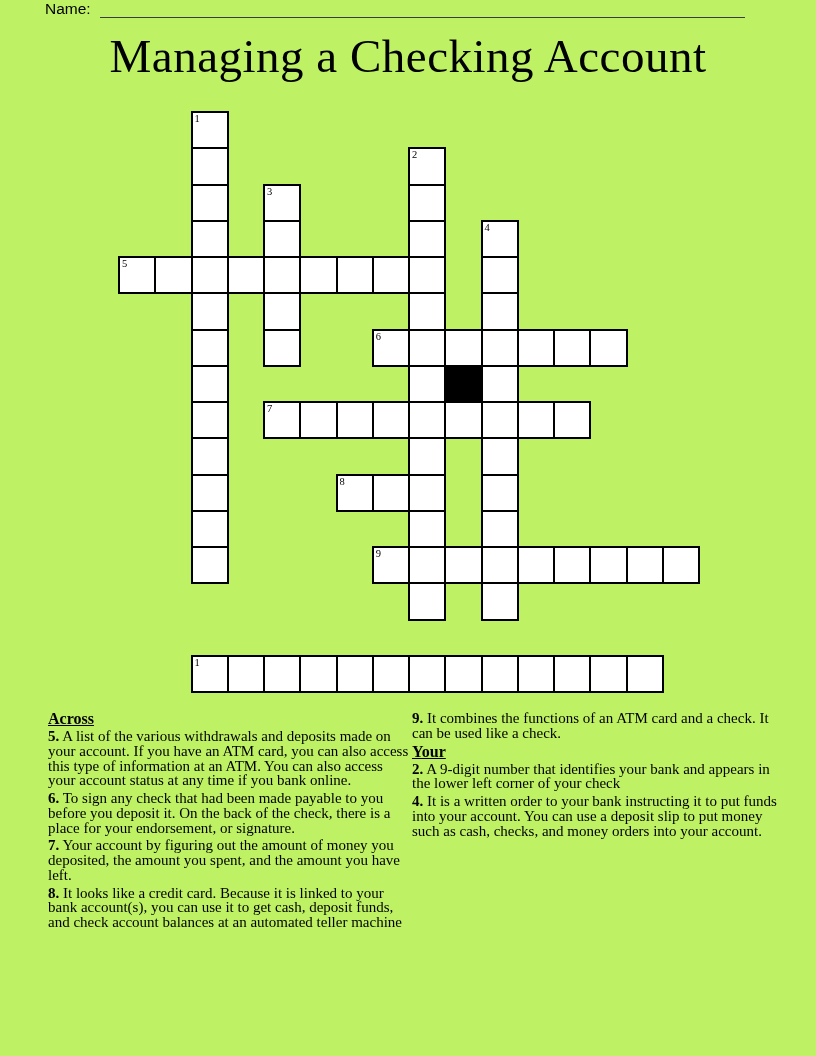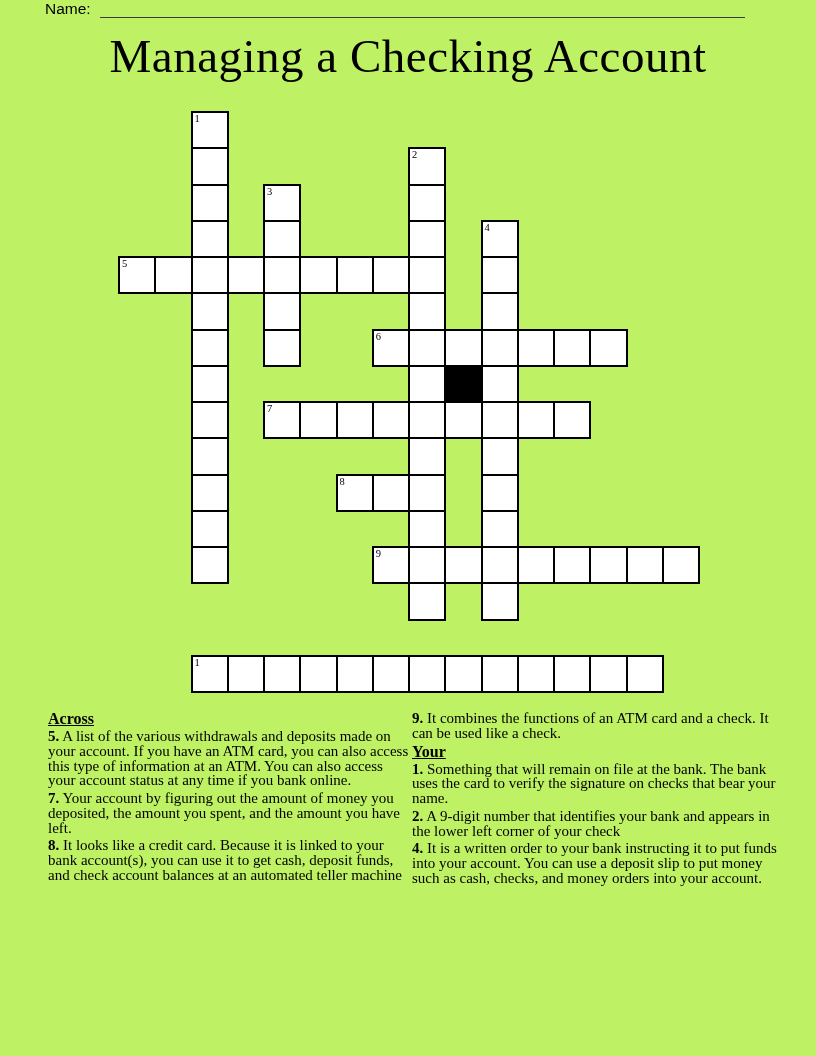--- a/index.html
+++ b/index.html
@@ -206,30 +206,30 @@
       <div class="cell" style="left: 435px; top: 543.75px; width: 38.25px; height: 38.25px;"></div>
       <div class="cell" style="left: 471.25px; top: 543.75px; width: 38.25px; height: 38.25px;"></div>
       <div class="cell" style="left: 507.5px; top: 543.75px; width: 38.25px; height: 38.25px;"></div>
       <div class="cell black" style="left: 326.25px; top: 253.75px; width: 38.25px; height: 38.25px;"></div>
     </div>
 
   <div class="col" id="col-left">
     <div class="section-header">Across</div>
     <div id="left-list">
         <p class="clue"><b class="cluenum">5.</b> A list of the various withdrawals and deposits made on your account. If you have an ATM card, you can also access this type of information at an ATM. You can also access your account status at any time if you bank online.</p>
+        <p class="clue"><b class="cluenum">6.</b> To sign any check that had been made payable to you before you deposit it. On the back of the check, there is a place for your endorsement, or signature.</p>
         <p class="clue"><b class="cluenum">7.</b> Your account by figuring out the amount of money you deposited, the amount you spent, and the amount you have left.</p>
         <p class="clue"><b class="cluenum">8.</b> It looks like a credit card. Because it is linked to your bank account(s), you can use it to get cash, deposit funds, and check account balances at an automated teller machine</p>
       </div>
   </div>
 
   <div class="col" id="col-right">
     <div id="right-top">
         <p class="clue"><b class="cluenum">9.</b> It combines the functions of an ATM card and a check. It can be used like a check.</p>
       </div>
     <div class="section-header">Your</div>
     <div id="right-bottom">
-        <p class="clue"><b class="cluenum">1.</b> Something that will remain on file at the bank. The bank uses the card to verify the signature on checks that bear your name.</p>
         <p class="clue"><b class="cluenum">2.</b> A 9-digit number that identifies your bank and appears in the lower left corner of your check</p>
         <p class="clue"><b class="cluenum">4.</b> It is a written order to your bank instructing it to put funds into your account. You can use a deposit slip to put money such as cash, checks, and money orders into your account.</p>
       </div>
   </div>
 
 </div>
 
 </body></html>

